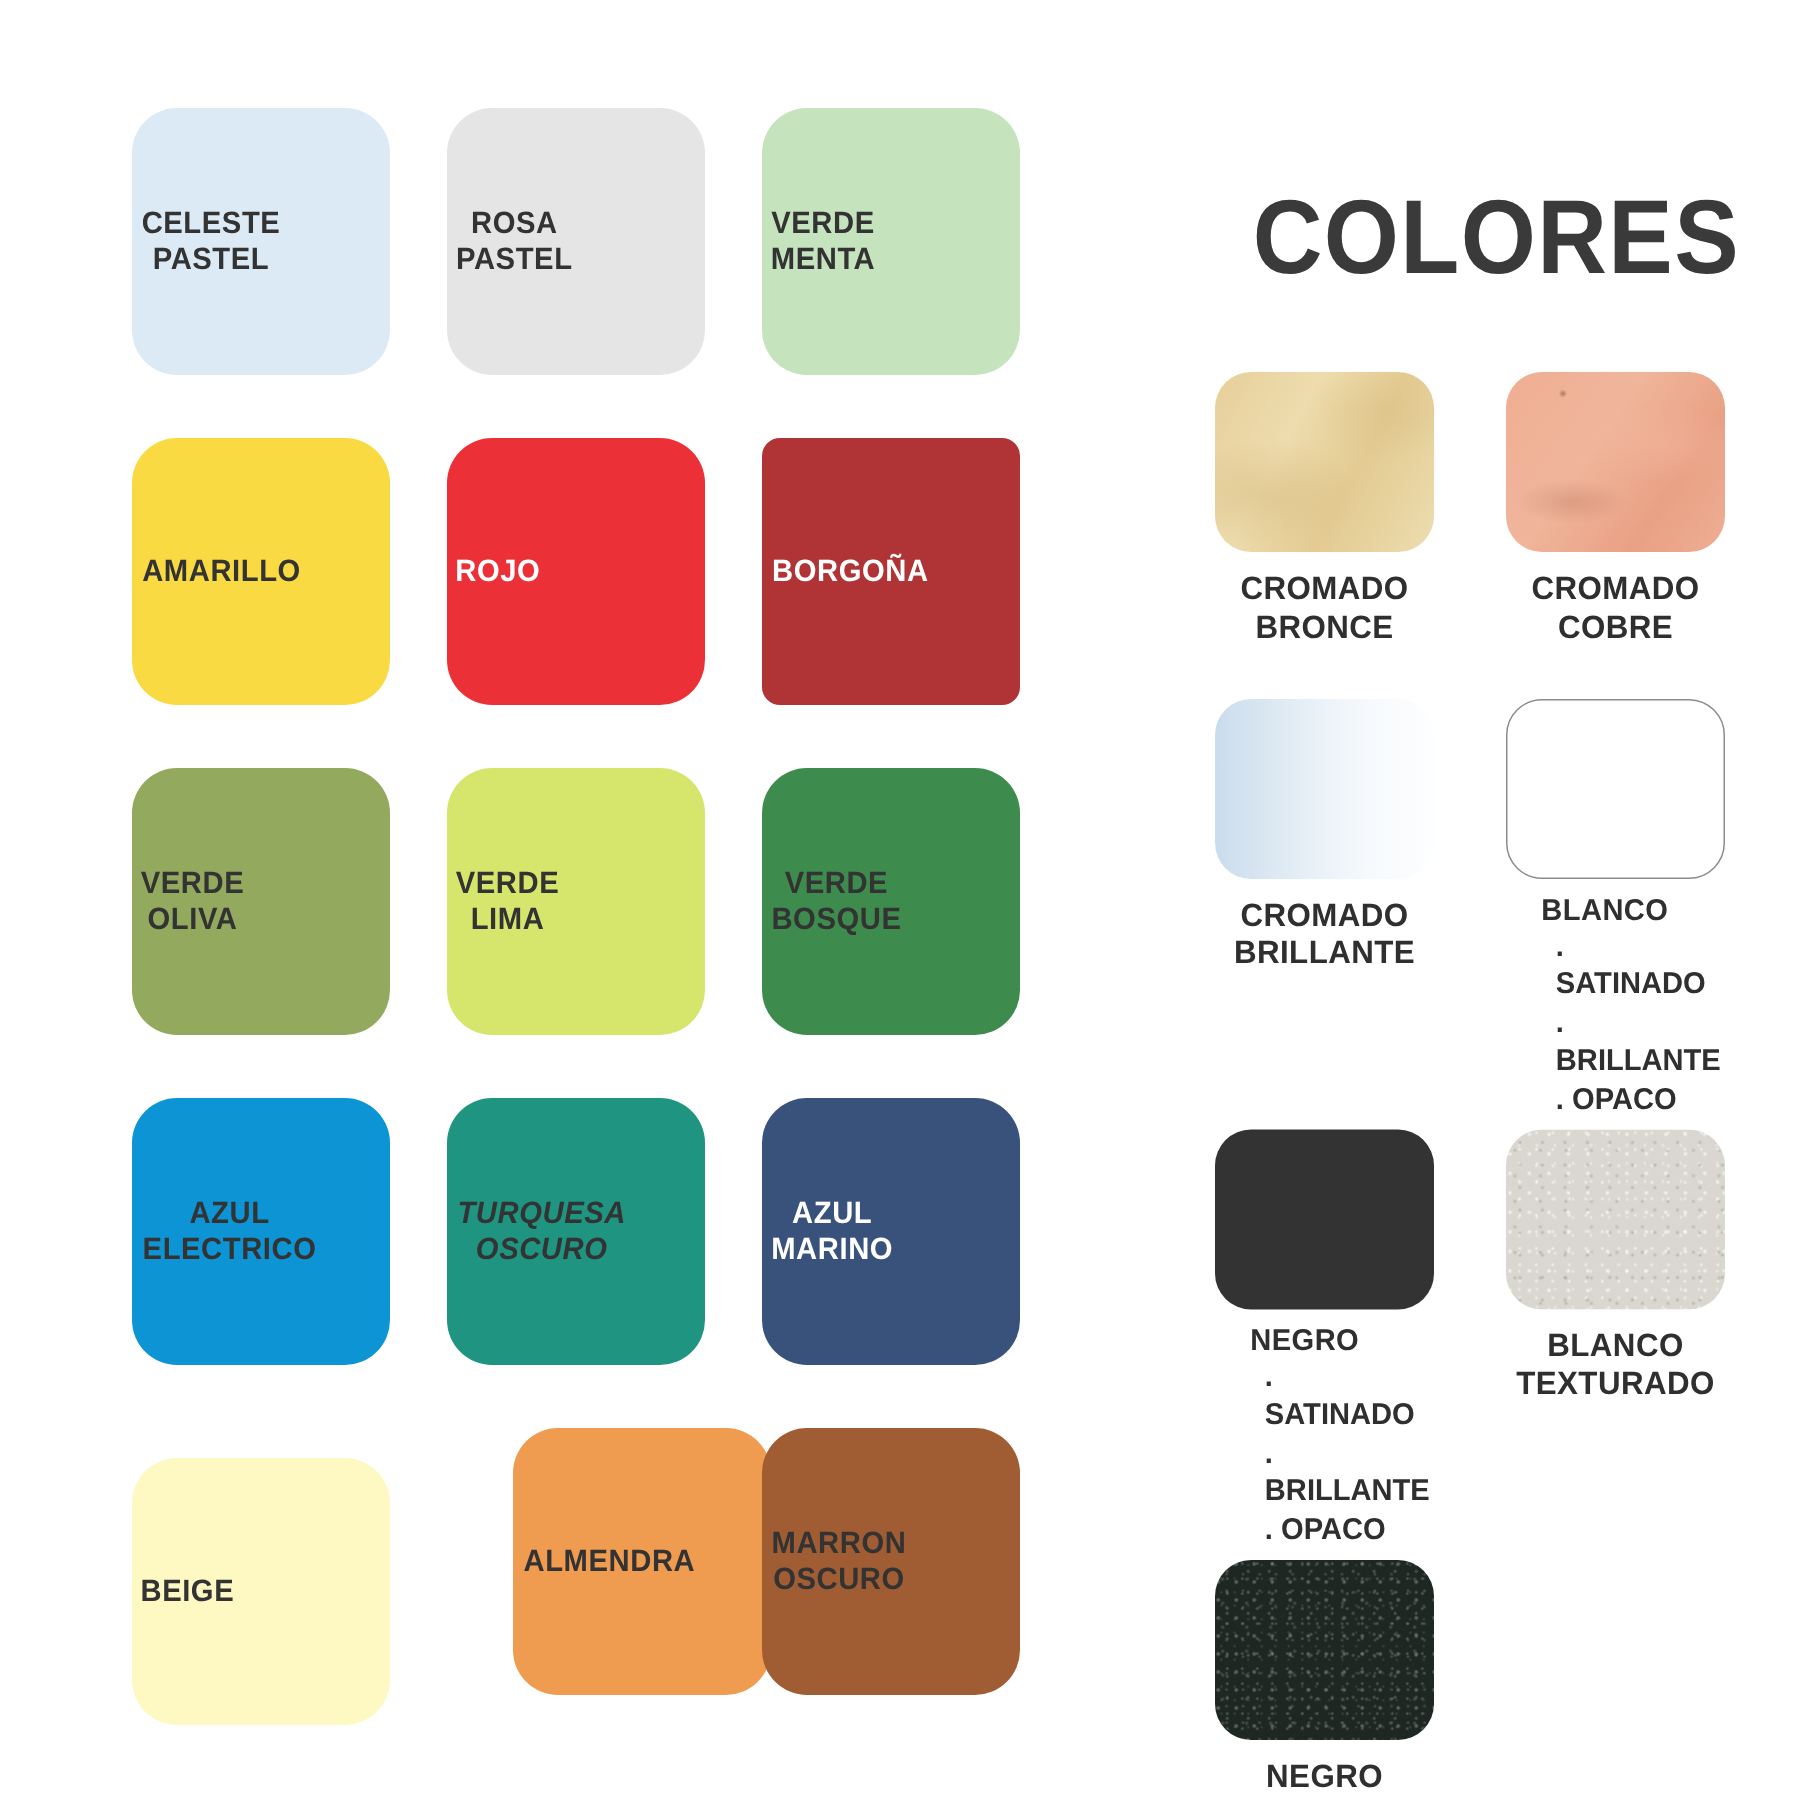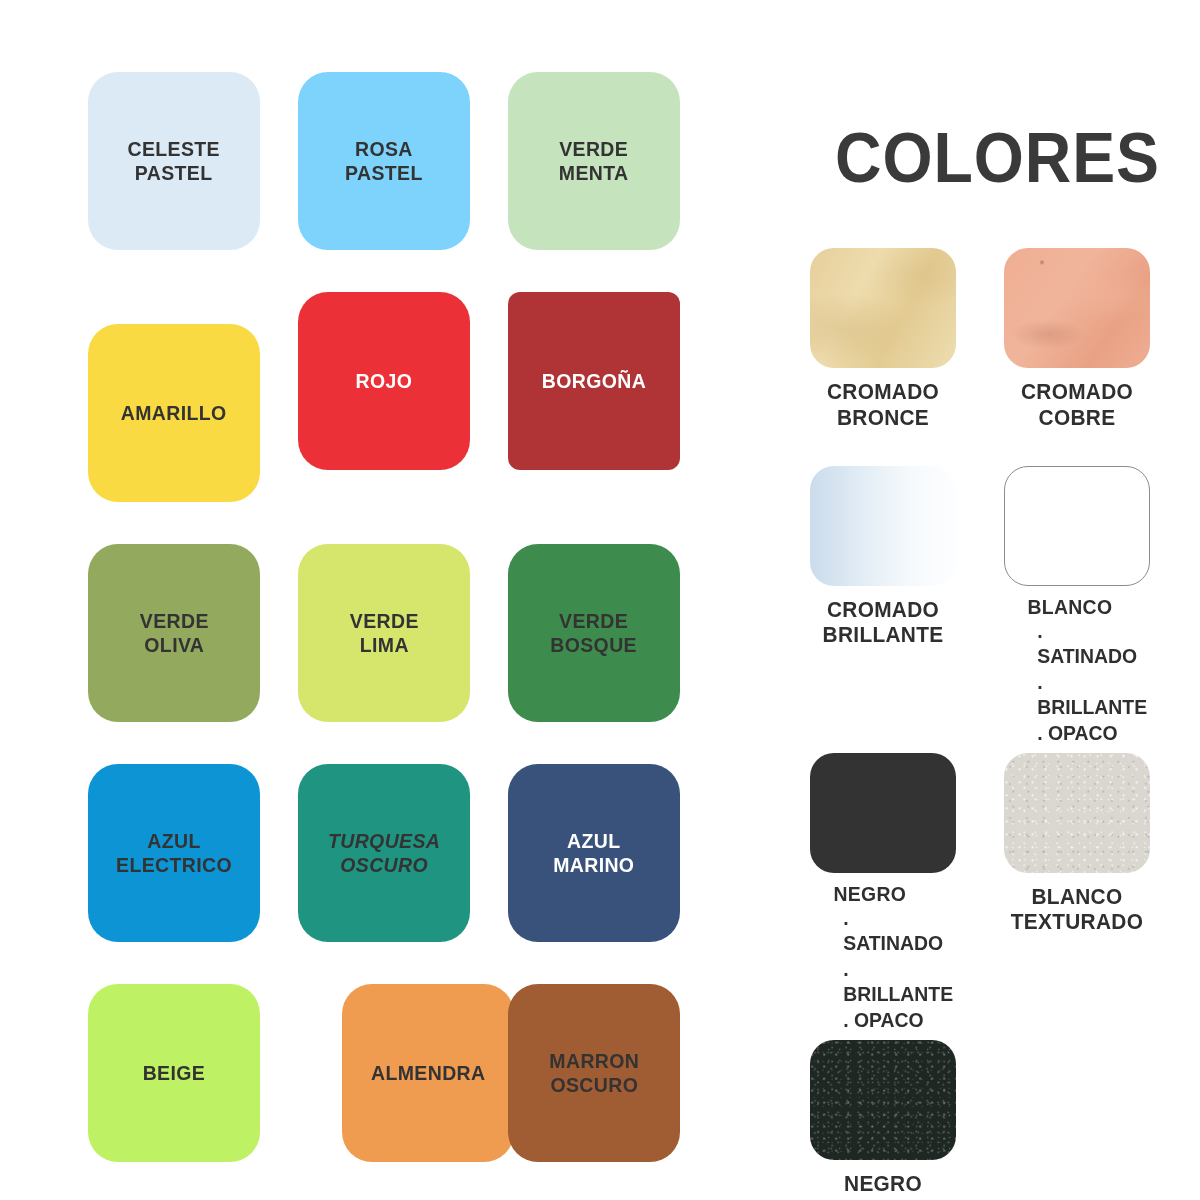--- a/index.html
+++ b/index.html
@@ -50,21 +50,21 @@
     grid-template-columns: repeat(3, 172px);
     grid-column-gap: 38px;
     grid-row-gap: 42px;
   }
   .swatch {
     width: 172px;
     height: 178px;
     border-radius: 30px;
     display: flex;
     align-items: center;
-    justify-content: center;
+    justify-content: flex-start;
     box-sizing: border-box;
     padding: 4px;
   }
   .swatch-label {
     font-family: "Liberation Sans Narrow", "Liberation Sans", sans-serif;
     font-weight: bold;
     font-size: 20.5px;
     line-height: 1.18;
     letter-spacing: 0.4px;
     text-align: center;
@@ -190,29 +190,29 @@
 
 <div id="page">
 
   <h1 id="title">COLORES</h1>
 
   <div id="left-grid">
       <div class="swatch" style="background: rgb(219, 234, 245);">
         <div class="swatch-label txt-dark">CELESTE
 PASTEL</div>
       </div>
-      <div class="swatch" style="background: #7dd3fc;">
+      <div class="swatch" style="background: #e5e5e5;">
         <div class="swatch-label txt-dark">ROSA
 PASTEL</div>
       </div>
       <div class="swatch" style="background: rgb(197, 227, 189);">
         <div class="swatch-label txt-dark">VERDE
 MENTA</div>
       </div>
-      <div class="swatch" style="background: rgb(249, 218, 66); margin-top: 32px;">
+      <div class="swatch" style="background: rgb(249, 218, 66);">
         <div class="swatch-label txt-dark">AMARILLO</div>
       </div>
       <div class="swatch" style="background: rgb(236, 48, 56);">
         <div class="swatch-label txt-light">ROJO</div>
       </div>
       <div class="swatch" style="background: rgb(176, 52, 54); border-radius: 12px;">
         <div class="swatch-label txt-light">BORGOÑA</div>
       </div>
       <div class="swatch" style="background: rgb(147, 169, 94);">
         <div class="swatch-label txt-dark">VERDE
@@ -231,21 +231,21 @@
 ELECTRICO</div>
       </div>
       <div class="swatch" style="background: rgb(30, 148, 129); font-style: italic;">
         <div class="swatch-label txt-dark">TURQUESA
 OSCURO</div>
       </div>
       <div class="swatch" style="background: rgb(57, 82, 124);">
         <div class="swatch-label txt-light">AZUL
 MARINO</div>
       </div>
-      <div class="swatch" style="background: #bef264;">
+      <div class="swatch" style="background: #fef9c3; margin-top: 20px;">
         <div class="swatch-label txt-dark">BEIGE</div>
       </div>
       <div class="swatch" style="background: rgb(239, 155, 80); margin-left: 44px;">
         <div class="swatch-label txt-dark">ALMENDRA</div>
       </div>
       <div class="swatch" style="background: rgb(160, 92, 51);">
         <div class="swatch-label txt-dark">MARRON
 OSCURO</div>
       </div>
     </div>

